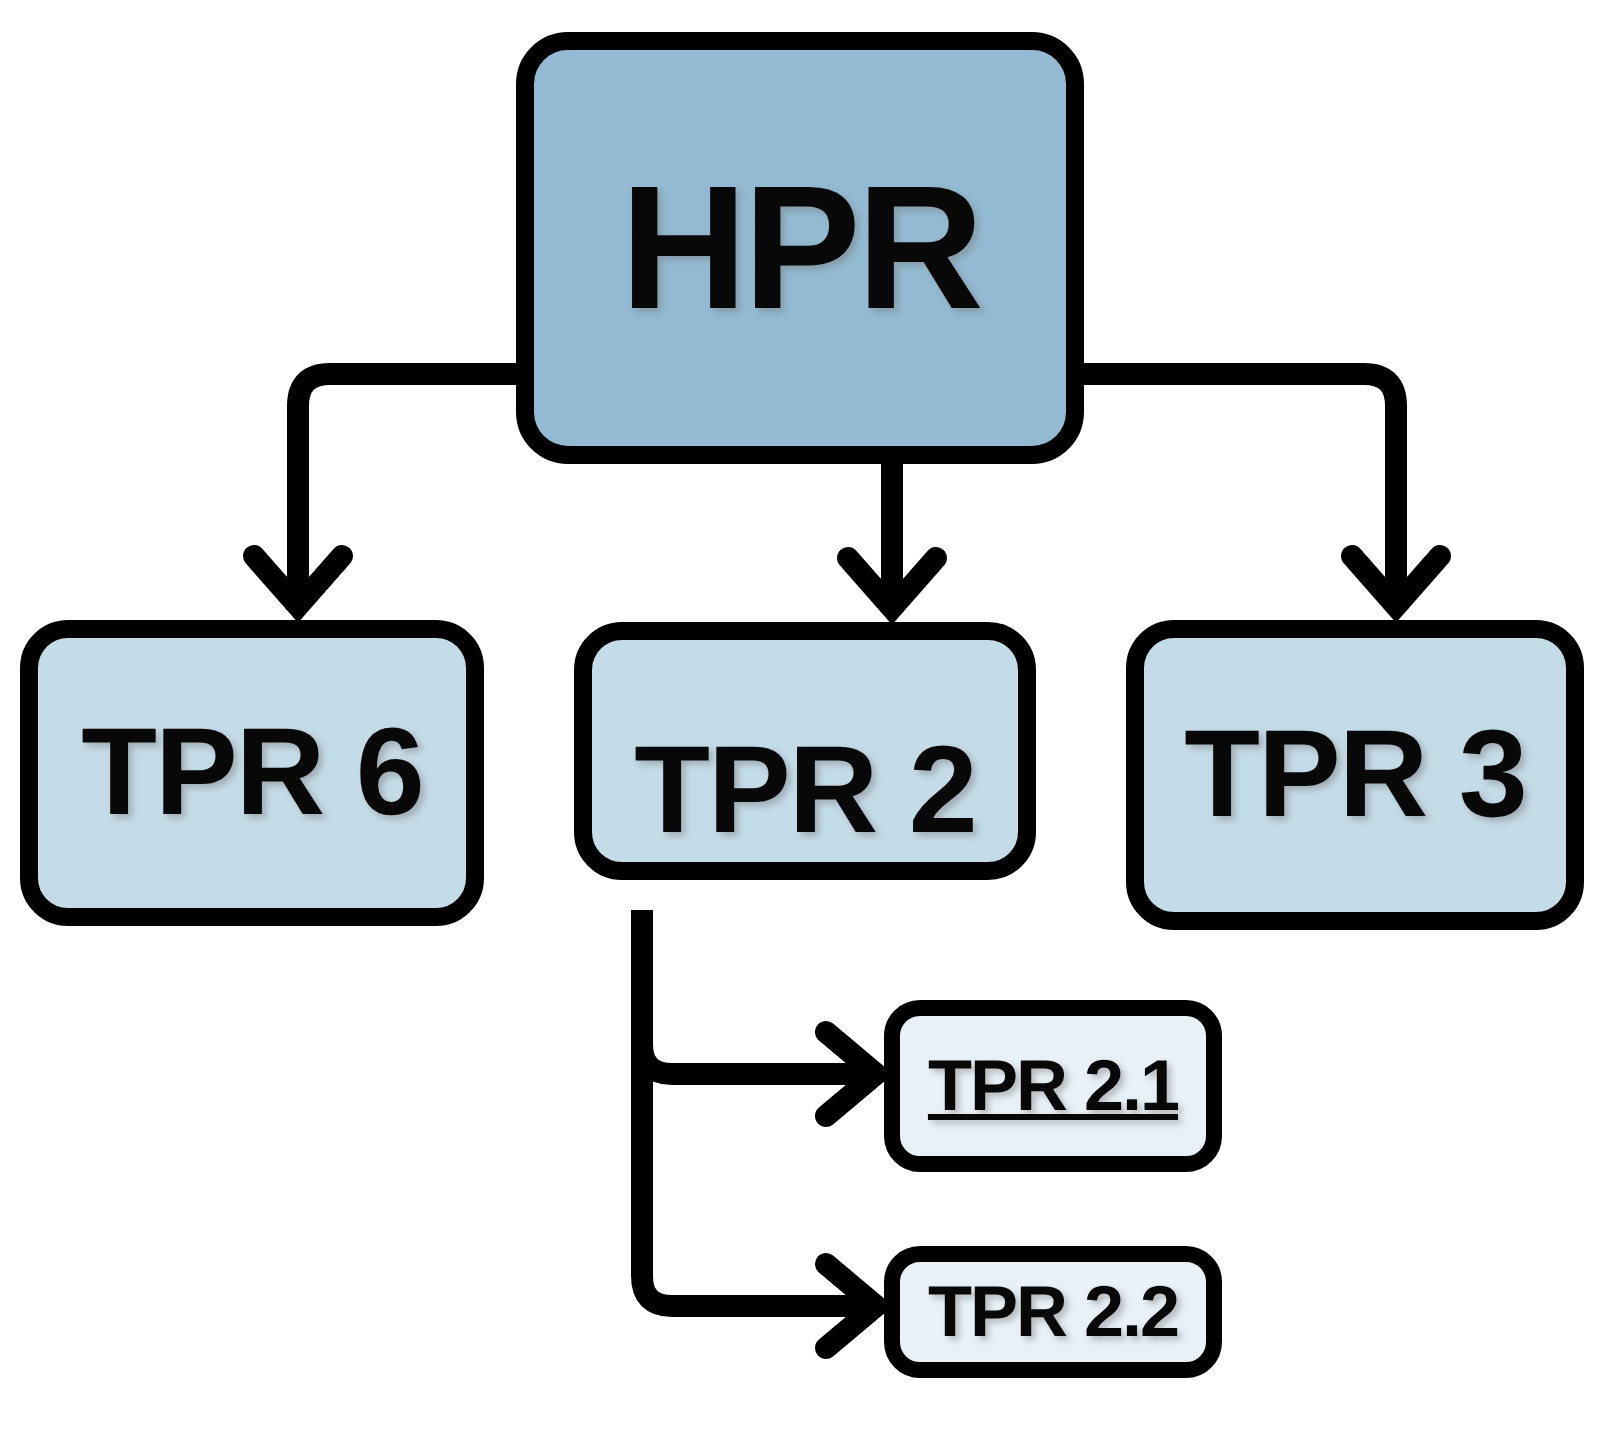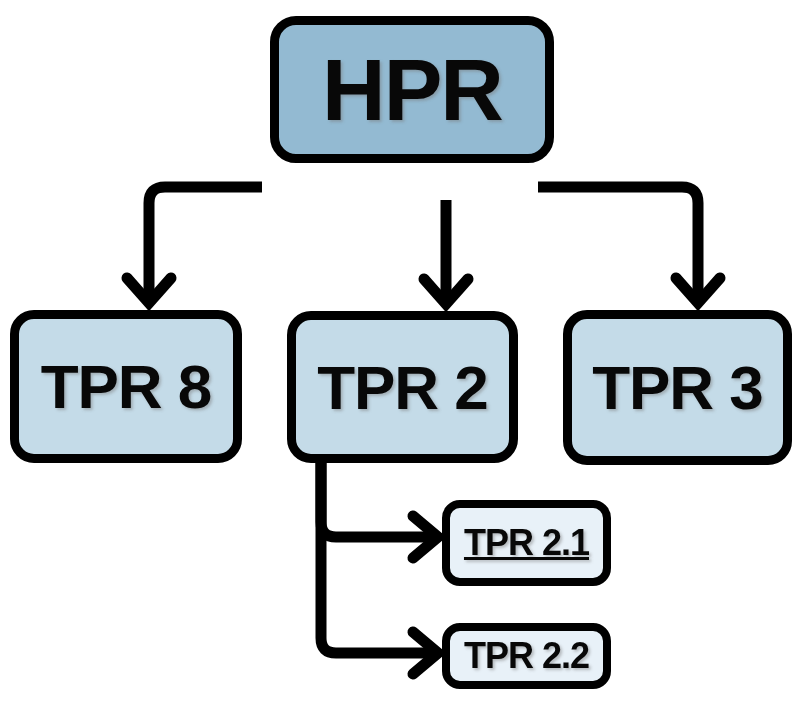--- a/index.html
+++ b/index.html
@@ -42,35 +42,35 @@
     border: 9px solid #000000;
     display: flex;
     align-items: center;
     justify-content: center;
     color: #080808;
     font-weight: 700;
     text-shadow: 2px 2px 3px rgba(120,120,120,0.45);
     white-space: nowrap;
   }
   .node-root {
-    left: 270px;
+    left: 258px;
     top: 16px;
     width: 284px;
-    height: 147px;
+    height: 216px;
     border-radius: 26px;
     font-size: 88px;
     letter-spacing: -2px;
   }
   .node-child {
     border-radius: 24px;
     font-size: 62px;
     letter-spacing: -1px;
   }
   .node-tpr1 { left: 10px;  top: 310px; width: 232px; height: 153px; }
-  .node-tpr2 { left: 287px; top: 311px; width: 231px; height: 152px; }
+  .node-tpr2 { left: 287px; top: 311px; width: 231px; height: 129px; align-items: flex-end; }
   .node-tpr3 { left: 563px; top: 310px; width: 229px; height: 155px; }
   .node-leaf {
     border-width: 8px;
     border-radius: 18px;
     font-size: 36px;
     letter-spacing: -1px;
   }
   .node-tpr21 { left: 442px; top: 500px; width: 169px; height: 86px; text-decoration: underline; }
   .node-tpr22 { left: 442px; top: 623px; width: 169px; height: 66px; }
 </style>
@@ -97,21 +97,21 @@
       <path class="stem" d="M 321 455 V 638 Q 321 653 336 653 H 430"></path>
       <path class="head" d="M 413 632 L 438 653 L 413 674"></path>
     </g>
   </svg>
 
   <div class="node node-root" style="background-color: rgb(147, 186, 210);">
     <span>HPR</span>
   </div>
 
   <div class="node node-child node-tpr1" style="background-color: rgb(196, 219, 232);">
-    <span>TPR 8</span>
+    <span>TPR 6</span>
   </div>
 
   <div class="node node-child node-tpr2" style="background-color: rgb(196, 219, 232);">
     <span>TPR 2</span>
   </div>
 
   <div class="node node-child node-tpr3" style="background-color: rgb(196, 219, 232); align-items: center;">
     <span>TPR 3</span>
   </div>
 

